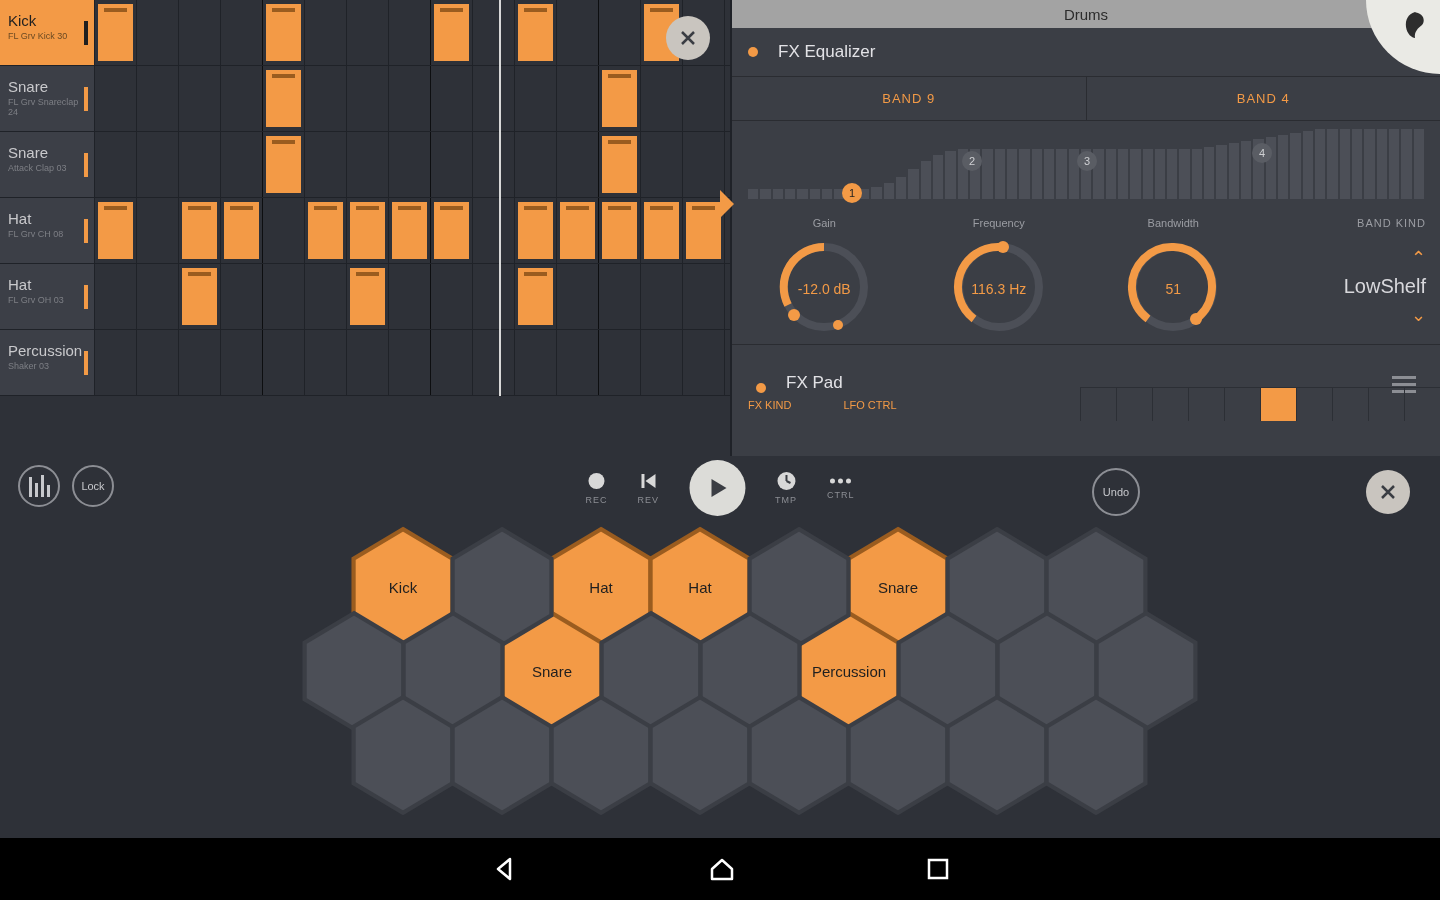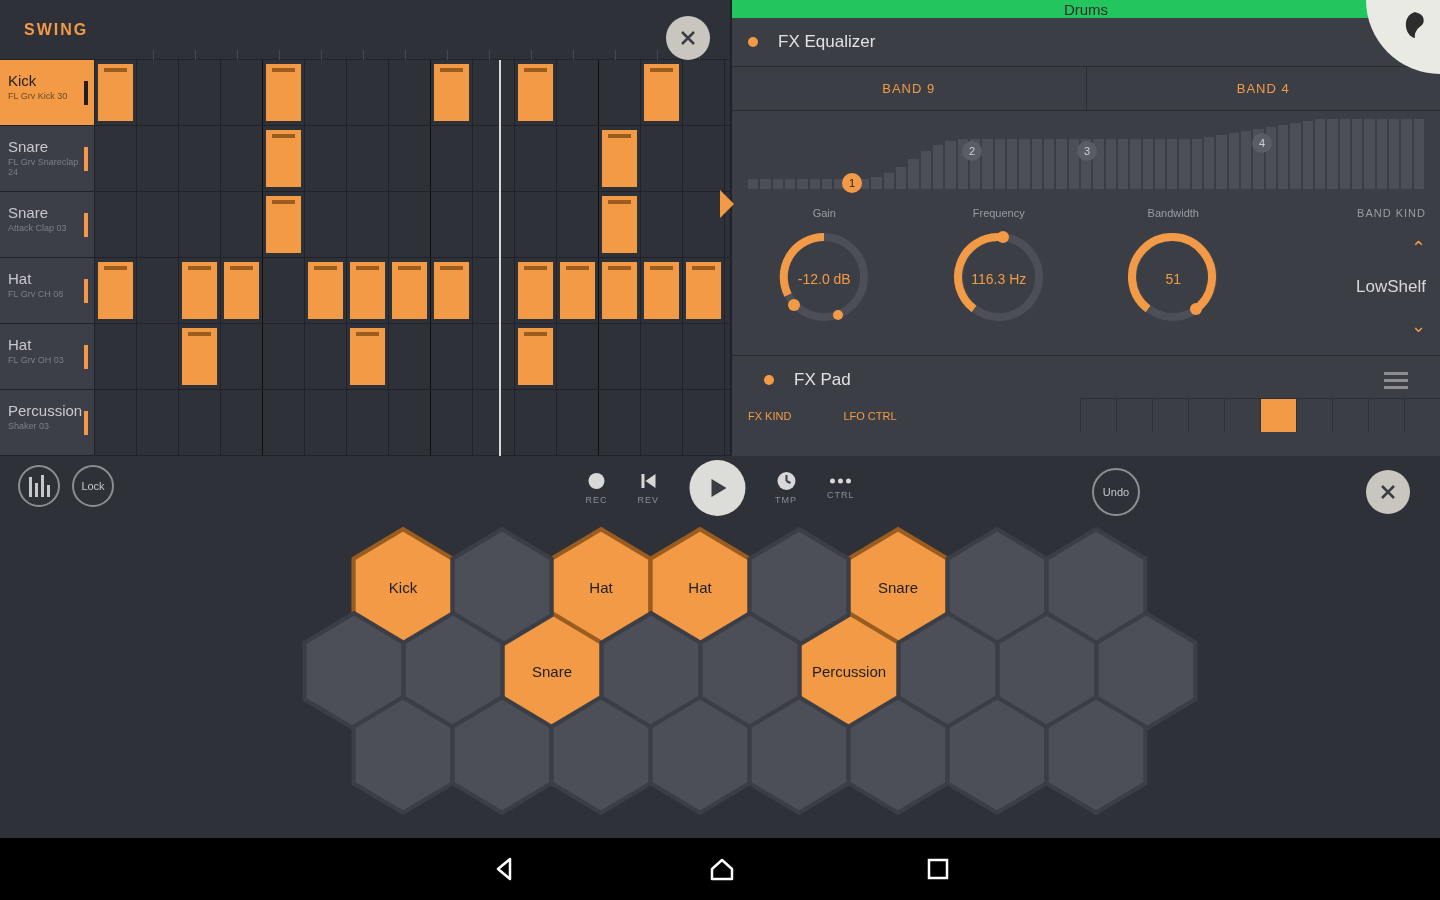--- a/index.html
+++ b/index.html
@@ -25,39 +25,39 @@
   .track-label.active .bar{background:#1f1f1f}
   .cells{display:flex;flex:1;position:relative}
   .cell{width:42px;border-right:1px solid #1f2228;position:relative}
   .cell.group-div{border-right:1px solid #0d0e10}
   .note{position:absolute;top:4px;bottom:4px;left:3px;right:3px;background:#f39a46}
   .note::before{content:"";position:absolute;top:4px;left:6px;right:6px;height:4px;background:#9a5c1f}
   .playhead{position:absolute;top:0;bottom:0;left:calc(95px + 42px*9 + 26px);width:2px;background:#d8d8d8;z-index:3}
   .tri{position:absolute;top:190px;left:-12px;width:0;height:0;border-top:14px solid transparent;border-bottom:14px solid transparent;border-left:14px solid #f39a46}
 
   .fx{flex:1;background:#3b3e45;border-left:2px solid #1f2228;position:relative;display:flex;flex-direction:column}
-  .fx-top-strip{height:18px;background:#22c55e;color:#2c2c2c;font-size:15px;display:flex;align-items:center;justify-content:center}
+  .fx-top-strip{height:28px;background:#a3a3a3;color:#2c2c2c;font-size:15px;display:flex;align-items:center;justify-content:center}
   .fx-corner{position:absolute;top:0;right:0;width:74px;height:74px;border-radius:0 0 0 74px;background:#eaeae5}
   .fx-corner svg{position:absolute;top:10px;right:10px}
   .fx-head{display:flex;align-items:center;height:48px;padding:0 16px}
   .led{width:10px;height:10px;border-radius:50%;background:#f39a46;margin-right:20px}
   .fx-title{color:#e2e2e6;font-size:17px;flex:1}
   .ham{width:24px;display:flex;flex-direction:column;gap:4px;cursor:pointer}
   .ham span{height:3px;background:#8c8e94}
   .band-tabs{display:flex;border-top:1px solid #2a2c31;border-bottom:1px solid #2a2c31}
   .band-tab{flex:1;text-align:center;padding:14px 0;font-size:13px;letter-spacing:1px;color:#f39a46;cursor:pointer;border-left:1px solid #2a2c31}
   .band-tab:first-child{border-left:none}
   .band-tab.active{background:#2f3239;color:#d8d8dc;border-bottom:2px solid #fff}
   .spectrum{height:88px;position:relative;padding:10px 16px;display:flex;align-items:flex-end;gap:2px}
   .spectrum .sbar{flex:1;background:#4c4f57}
   .band-dot{position:absolute;width:20px;height:20px;border-radius:50%;display:flex;align-items:center;justify-content:center;font-size:11px}
   .knobs{display:flex;padding:8px 14px 18px;gap:18px;border-bottom:1px solid #2a2c31}
   .knob-col{flex:1;text-align:center}
   .knob-col .lbl{color:#9b9da3;font-size:11px;margin-bottom:8px}
-  .fx-pad{display:flex;align-items:center;height:48px;padding:0 32px}
+  .fx-pad{display:flex;align-items:flex-end;height:48px;padding:0 24px}
   .fx-cols{display:flex;padding:6px 16px;font-size:11px;color:#f39a46;gap:52px;position:relative}
   .fx-grid-mini{position:absolute;right:0;top:-6px;display:flex;height:34px}
   .fx-grid-mini .mc{width:36px;border-left:1px solid #2c2f35;border-top:1px solid #2c2f35}
   .fx-grid-mini .mc.on{background:#f39a46}
 
   .lower{flex:1;background:#2e3138;position:relative}
   .transport{height:60px;display:flex;align-items:center;position:relative;padding:8px 18px;color:#b8b9be}
   .circ-btn{width:42px;height:42px;border:2px solid #8c8e94;border-radius:50%;display:flex;align-items:center;justify-content:center;margin-right:12px;cursor:pointer;font-size:11px;color:#c7c8cc}
   .sliders-ico{display:flex;gap:3px;align-items:flex-end;height:22px}
   .sliders-ico span{width:3px;background:#c7c8cc}
@@ -71,50 +71,30 @@
   .drumpads{position:relative;height:300px}
   .hex{position:absolute;width:106px;height:122px;cursor:pointer}
   .hex svg{width:100%;height:100%}
   .hex-label{position:absolute;top:50%;left:50%;transform:translate(-50%,-50%);font-size:15px;color:#1f1f1f}
 
   .navbar{height:62px;background:#000;display:flex;align-items:center;justify-content:center;gap:190px}
 
   .band-kind{text-align:right;flex:1}
   .band-kind .lbl{color:#9b9da3;font-size:11px;letter-spacing:1px;margin-bottom:18px}
   .chevv{color:#f39a46;font-size:18px;cursor:pointer}
-  .bk-val{color:#d8d8dc;font-size:17px;margin:18px 0}
+  .bk-val{color:#d8d8dc;font-size:20px;margin:6px 0}
 </style>
 </head>
 <body>
 
 <div class="app">
 
   <div class="upper">
 
     <div class="seq">
-      <div class="seq-head">
-        <div class="swing">SWING</div>
-        <div class="ruler">
-            <div class="tick"></div>
-            <div class="tick"></div>
-            <div class="tick"></div>
-            <div class="tick"></div>
-            <div class="tick"></div>
-            <div class="tick"></div>
-            <div class="tick"></div>
-            <div class="tick"></div>
-            <div class="tick"></div>
-            <div class="tick"></div>
-            <div class="tick"></div>
-            <div class="tick"></div>
-            <div class="tick"></div>
-            <div class="tick"></div>
-            <div class="tick"></div>
-          </div>
-      </div>
       <div class="close-circle close1">
         <svg width="18" height="18" viewBox="0 0 18 18">
             <path d="M3 3 L15 15 M15 3 L3 15" stroke="#3a3d43" stroke-width="2.5"></path>
           </svg>
       </div>
       <div class="tracks" id="tracks">
         <div class="playhead"></div>
       <div class="track">
             <div class="track-label active">
               <div class="name">Kick</div>

